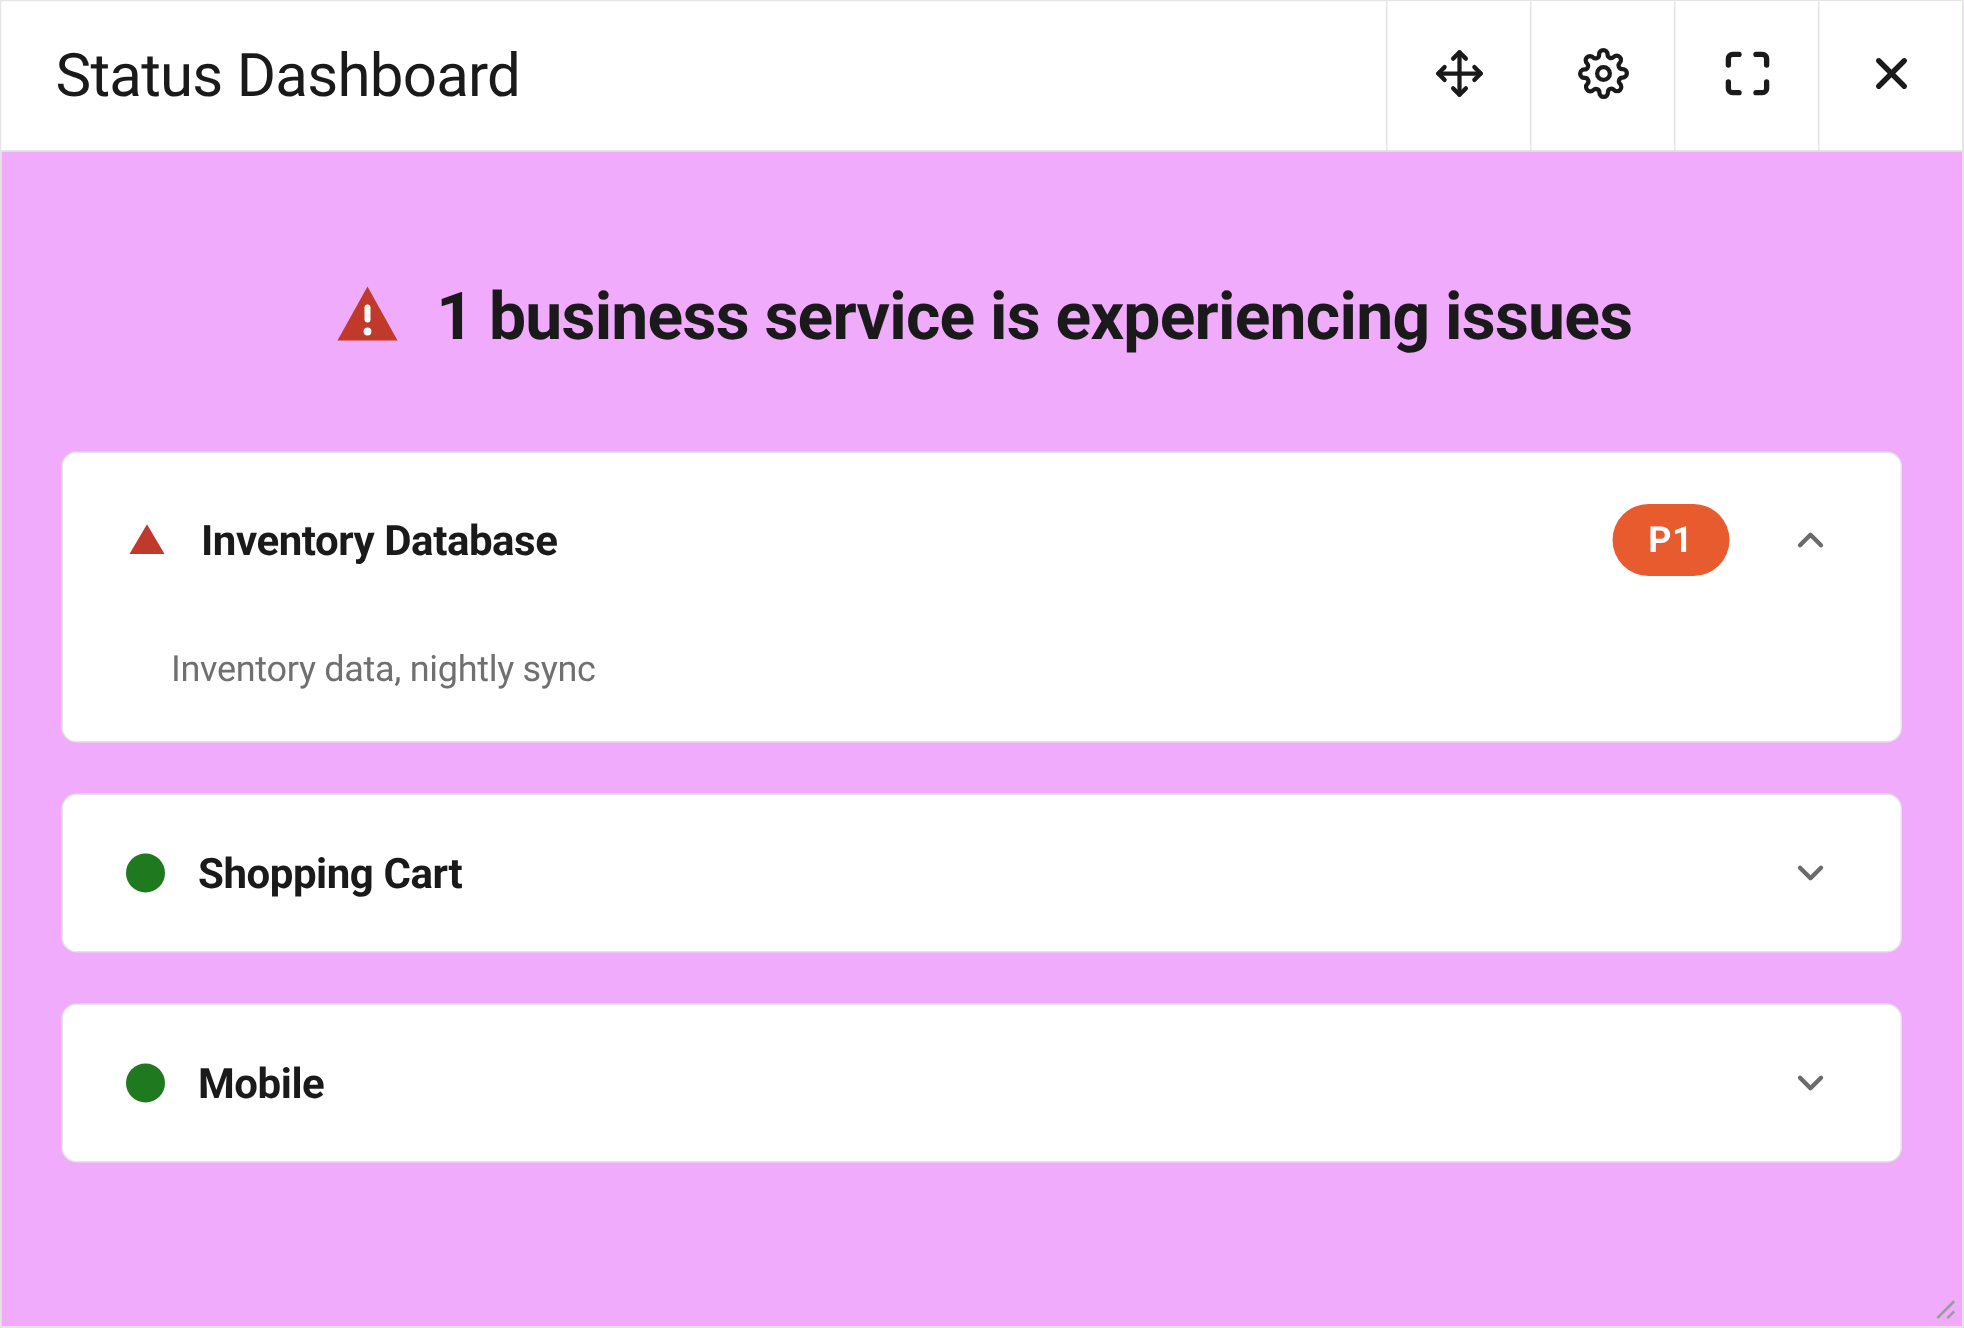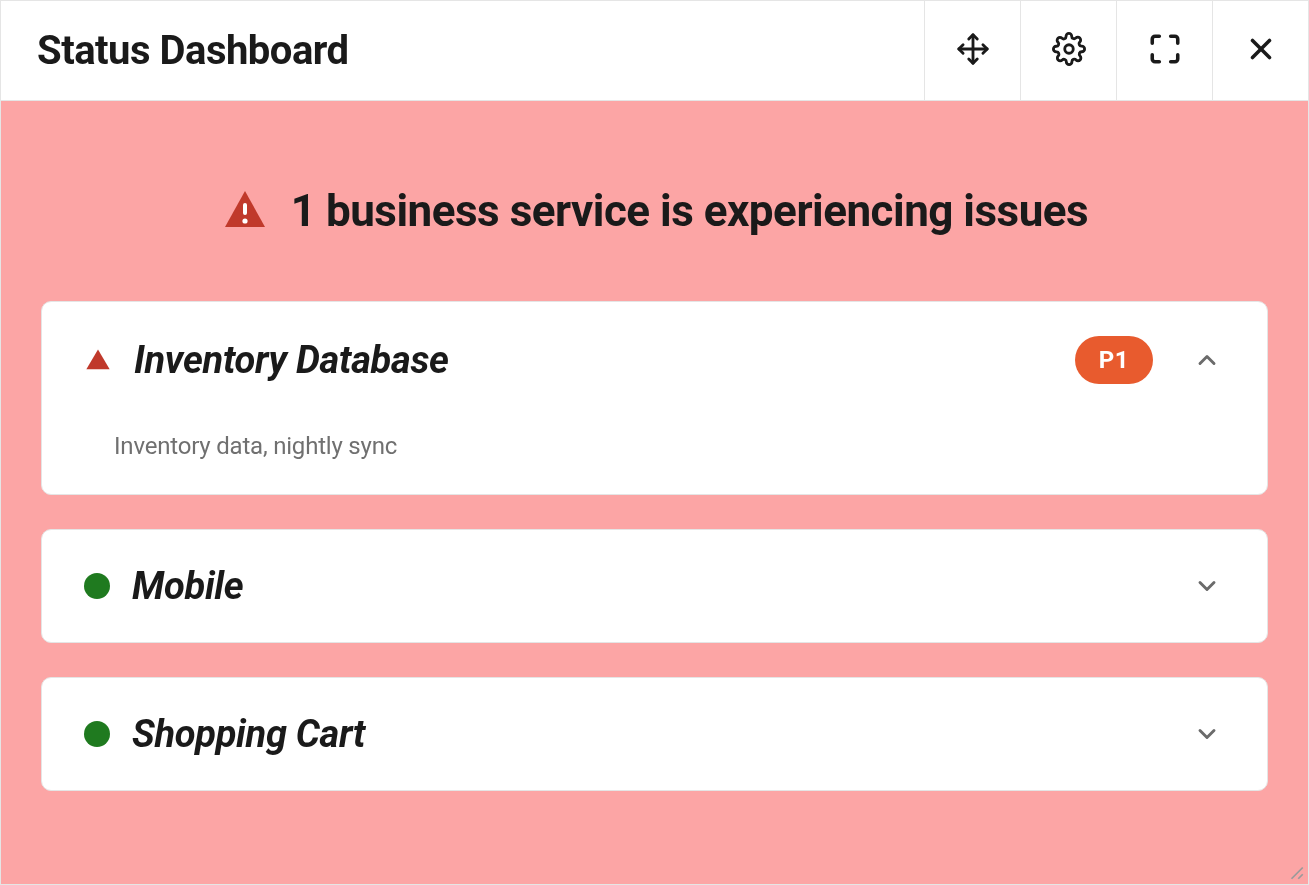--- a/index.html
+++ b/index.html
@@ -28,21 +28,21 @@
       border-bottom: 1px solid #e5e5e5;
       background: #fff;
       height: 100px;
     }
     .header-title {
       flex: 1;
       display: flex;
       align-items: center;
       padding-left: 36px;
       font-size: 40px;
-      font-weight: 700;
+      font-weight: 400;
       color: #1a1a1a;
       letter-spacing: -0.5px;
     }
     .header-buttons {
       display: flex;
       align-items: stretch;
     }
     .header-button {
       width: 96px;
       display: flex;
@@ -51,21 +51,21 @@
       border-left: 1px solid #e5e5e5;
       cursor: pointer;
       background: #fff;
     }
     .header-button svg {
       width: 34px;
       height: 34px;
     }
     .content {
       flex: 1;
-      background: #fca5a5;
+      background: #f0abfc;
       padding: 0 40px;
       overflow-y: auto;
     }
     .banner {
       display: flex;
       align-items: center;
       justify-content: center;
       gap: 22px;
       padding: 84px 0 64px 0;
     }
@@ -112,26 +112,25 @@
       display: block;
     }
     .status-dot {
       width: 26px;
       height: 26px;
       border-radius: 50%;
       background: #1f7a1f;
       flex-shrink: 0;
     }
     .service-name {
-      font-size: 38px;
+      font-size: 28px;
       font-weight: 700;
       color: #1a1a1a;
       flex: 1;
       letter-spacing: -0.3px;
-      font-style: italic;
     }
     .priority-badge {
       background: #e85b2e;
       color: #fff;
       font-size: 24px;
       font-weight: 700;
       padding: 10px 24px;
       border-radius: 999px;
       letter-spacing: 0.5px;
     }
@@ -246,33 +245,33 @@
               <polyline points="18 15 12 9 6 15"></polyline>
             </svg>
           </span>
         </div>
         <div class="service-desc">Inventory data, nightly sync</div>
       </div>
 
       <div class="service-card">
         <div class="service-row">
           <span class="status-dot"></span>
-          <div class="service-name">Mobile</div>
+          <div class="service-name">Shopping Cart</div>
           <span class="chevron">
             <svg viewBox="0 0 24 24" fill="none" stroke="#6b6b6b" stroke-width="2.5" stroke-linecap="round" stroke-linejoin="round">
               <polyline points="6 9 12 15 18 9"></polyline>
             </svg>
           </span>
         </div>
       </div>
 
       <div class="service-card">
         <div class="service-row">
           <span class="status-dot"></span>
-          <div class="service-name">Shopping Cart</div>
+          <div class="service-name">Mobile</div>
           <span class="chevron">
             <svg viewBox="0 0 24 24" fill="none" stroke="#6b6b6b" stroke-width="2.5" stroke-linecap="round" stroke-linejoin="round">
               <polyline points="6 9 12 15 18 9"></polyline>
             </svg>
           </span>
         </div>
       </div>
 
     </div>
   </div>

